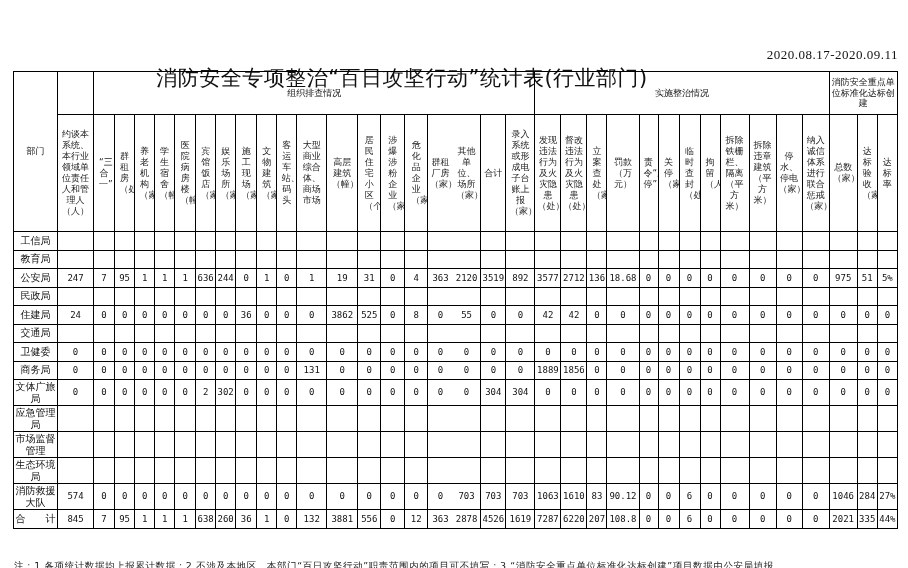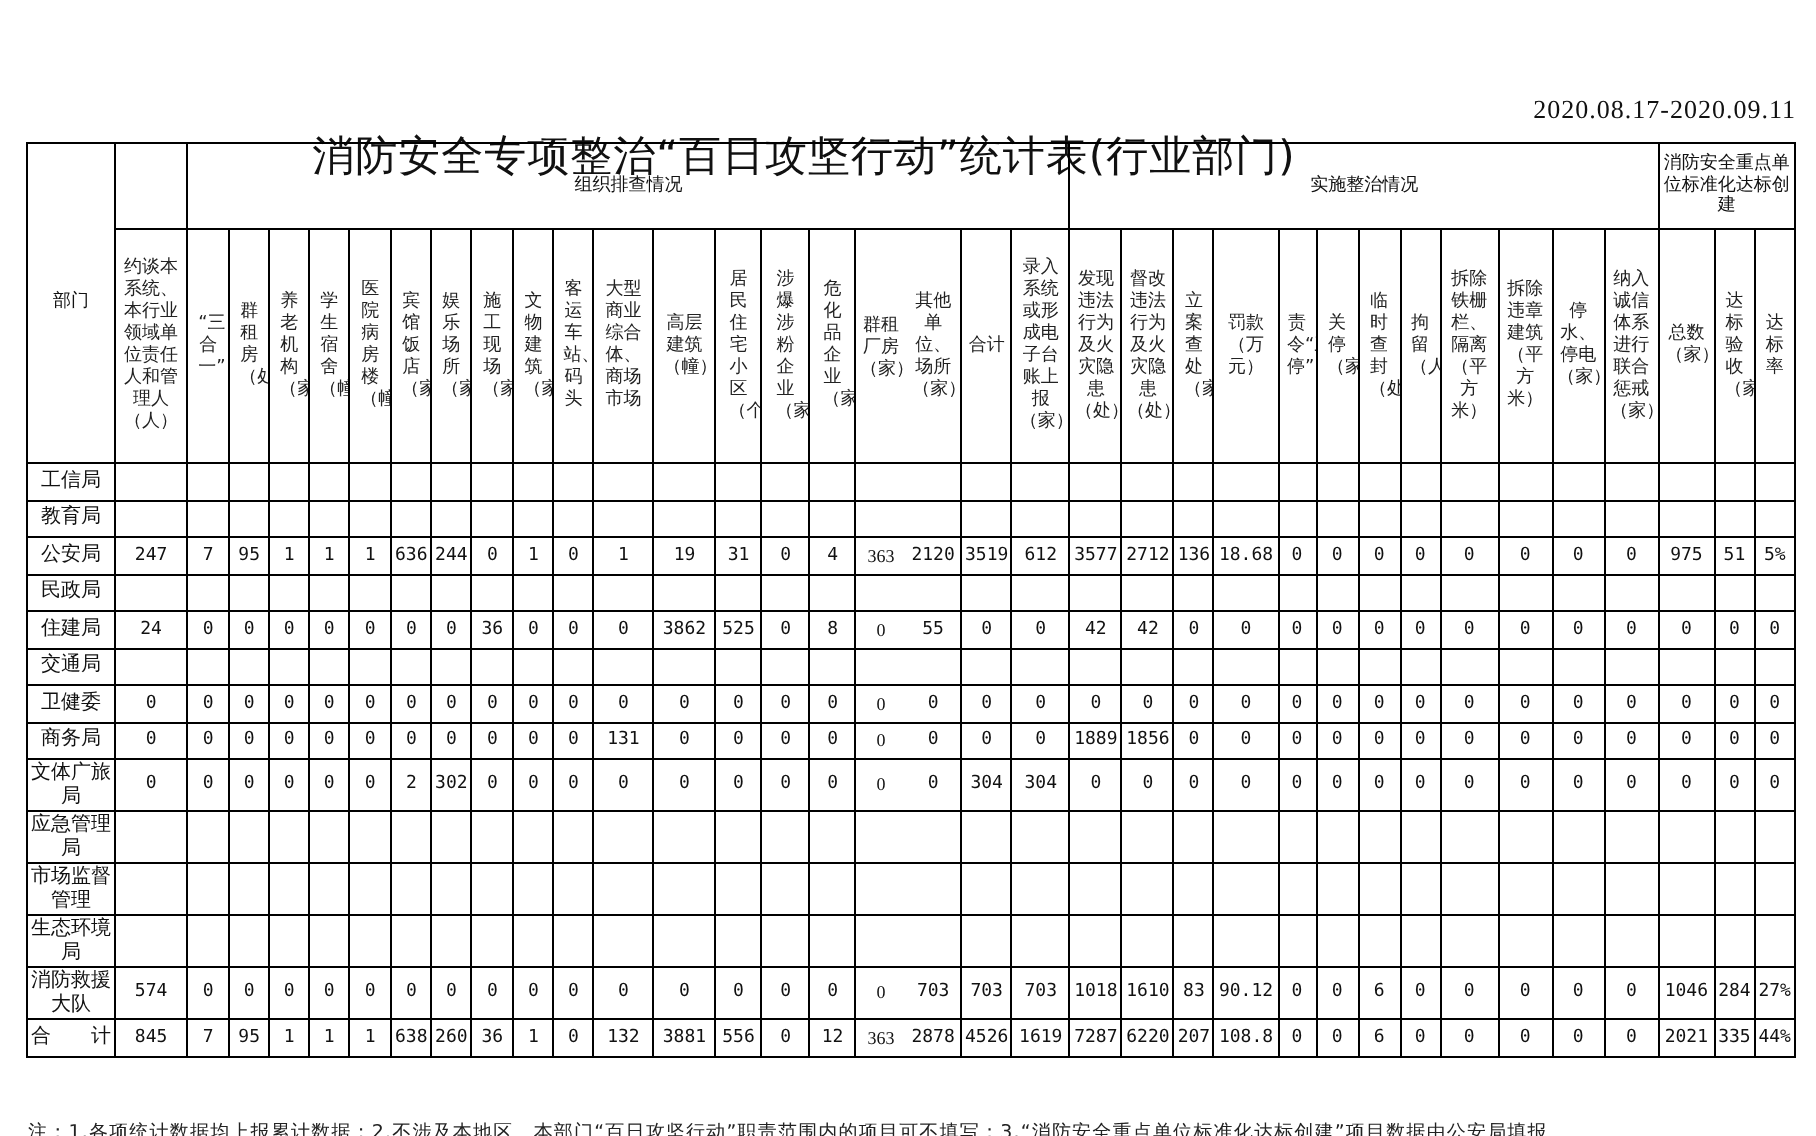--- a/index.html
+++ b/index.html
@@ -14,21 +14,21 @@
   table.stat td { border: 1.5px solid #000; padding: 0; text-align: center;
                   vertical-align: middle; font-size: 9px; line-height: 1.15; overflow: hidden; }
   .h1 td { height: 42px; font-size: 10px; }
   .h2 td { height: 116px; font-size: 9px; color: #222; }
   .h2 td .vt { display: inline-block; width: 10px; word-break: break-all; line-height: 11px; }
   .h2 td .vt2 { display: inline-block; width: 21px; word-break: break-all; line-height: 11px; }
   .h2 td .vt3 { display: inline-block; width: 32px; word-break: break-all; line-height: 11px; }
   .r td { height: 17.5px; font-size: 9px; font-family: "DejaVu Sans Mono", monospace; }
   .r.tall td { height: 25px; }
   .r td.dept { font-family: "DejaVu Sans", sans-serif; font-size: 10px; line-height: 12px; }
-  td.nob-r { border-right: none !important; font-family: Liberation Serif, serif; }
+  td.nob-r { border-right: none !important; }
   td.nob-l { border-left: none !important; margin-top: 20px; }
   .note { position: absolute; left: 14px; top: 560px; font-size: 9.5px; letter-spacing: 0.6px; color: #222; }
 </style>
 </head>
 <body>
 
 <div class="title">消防安全专项整治“百日攻坚行动”统计表(行业部门)</div>
 <div class="daterange">2020.08.17-2020.09.11</div>
 
 <table class="stat">
@@ -205,21 +205,21 @@
         <td>1</td>
         <td>0</td>
         <td>1</td>
         <td>19</td>
         <td>31</td>
         <td>0</td>
         <td>4</td>
         <td class="nob-r">363</td>
         <td class="nob-l">2120</td>
         <td>3519</td>
-        <td>612</td>
+        <td>892</td>
         <td>3577</td>
         <td>2712</td>
         <td>136</td>
         <td>18.68</td>
         <td>0</td>
         <td>0</td>
         <td>0</td>
         <td>0</td>
         <td>0</td>
         <td>0</td>
@@ -586,21 +586,21 @@
         <td>0</td>
         <td>0</td>
         <td>0</td>
         <td>0</td>
         <td>0</td>
         <td>0</td>
         <td class="nob-r">0</td>
         <td class="nob-l">703</td>
         <td>703</td>
         <td>703</td>
-        <td>1018</td>
+        <td>1063</td>
         <td>1610</td>
         <td>83</td>
         <td>90.12</td>
         <td>0</td>
         <td>0</td>
         <td>6</td>
         <td>0</td>
         <td>0</td>
         <td>0</td>
         <td>0</td>

